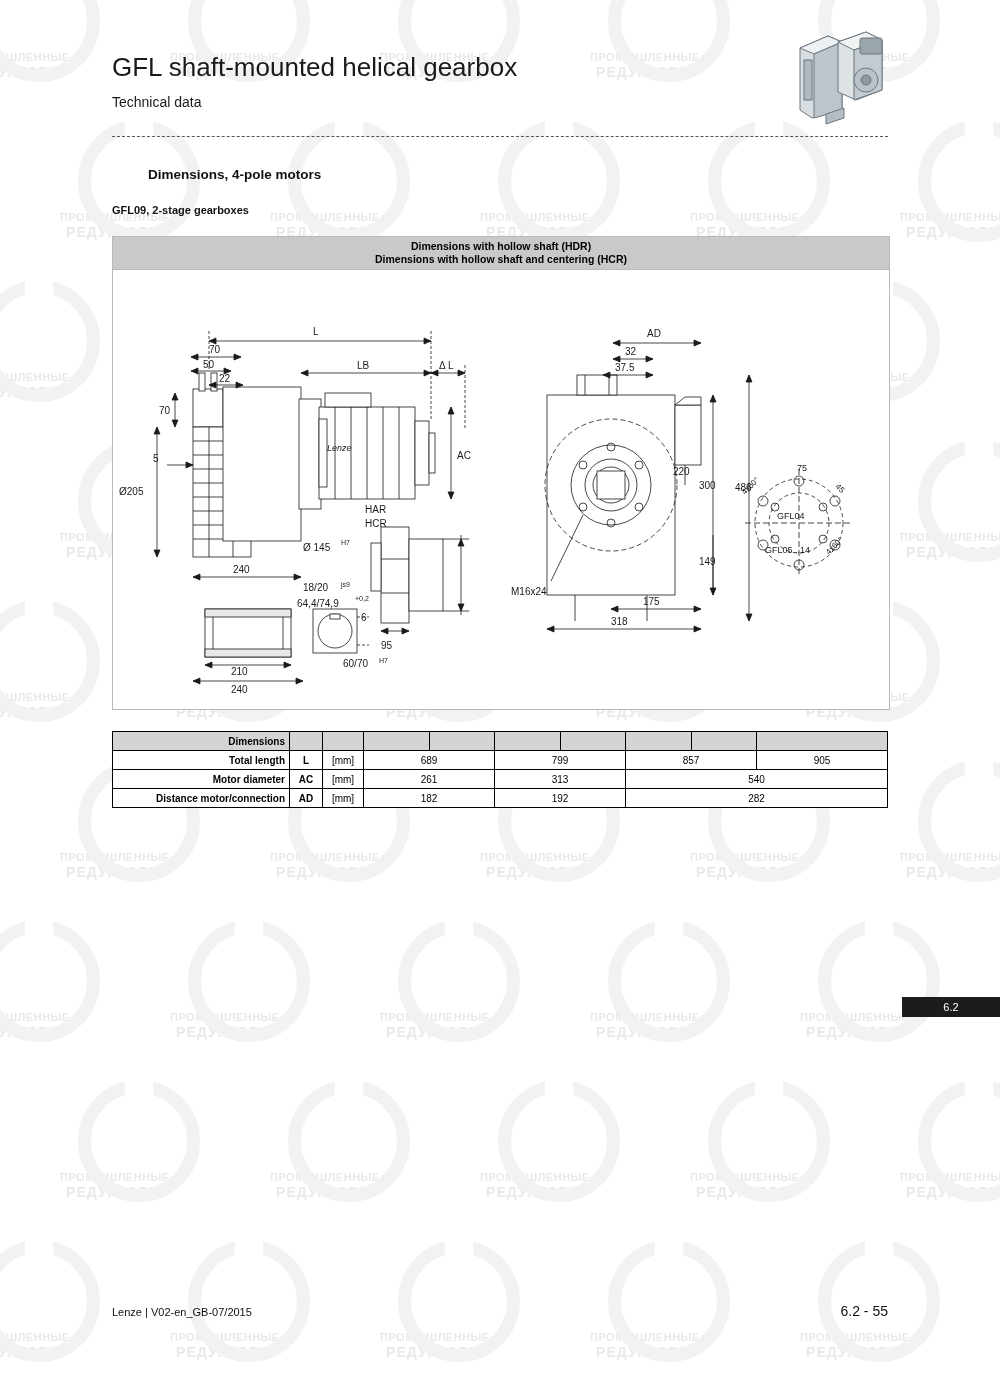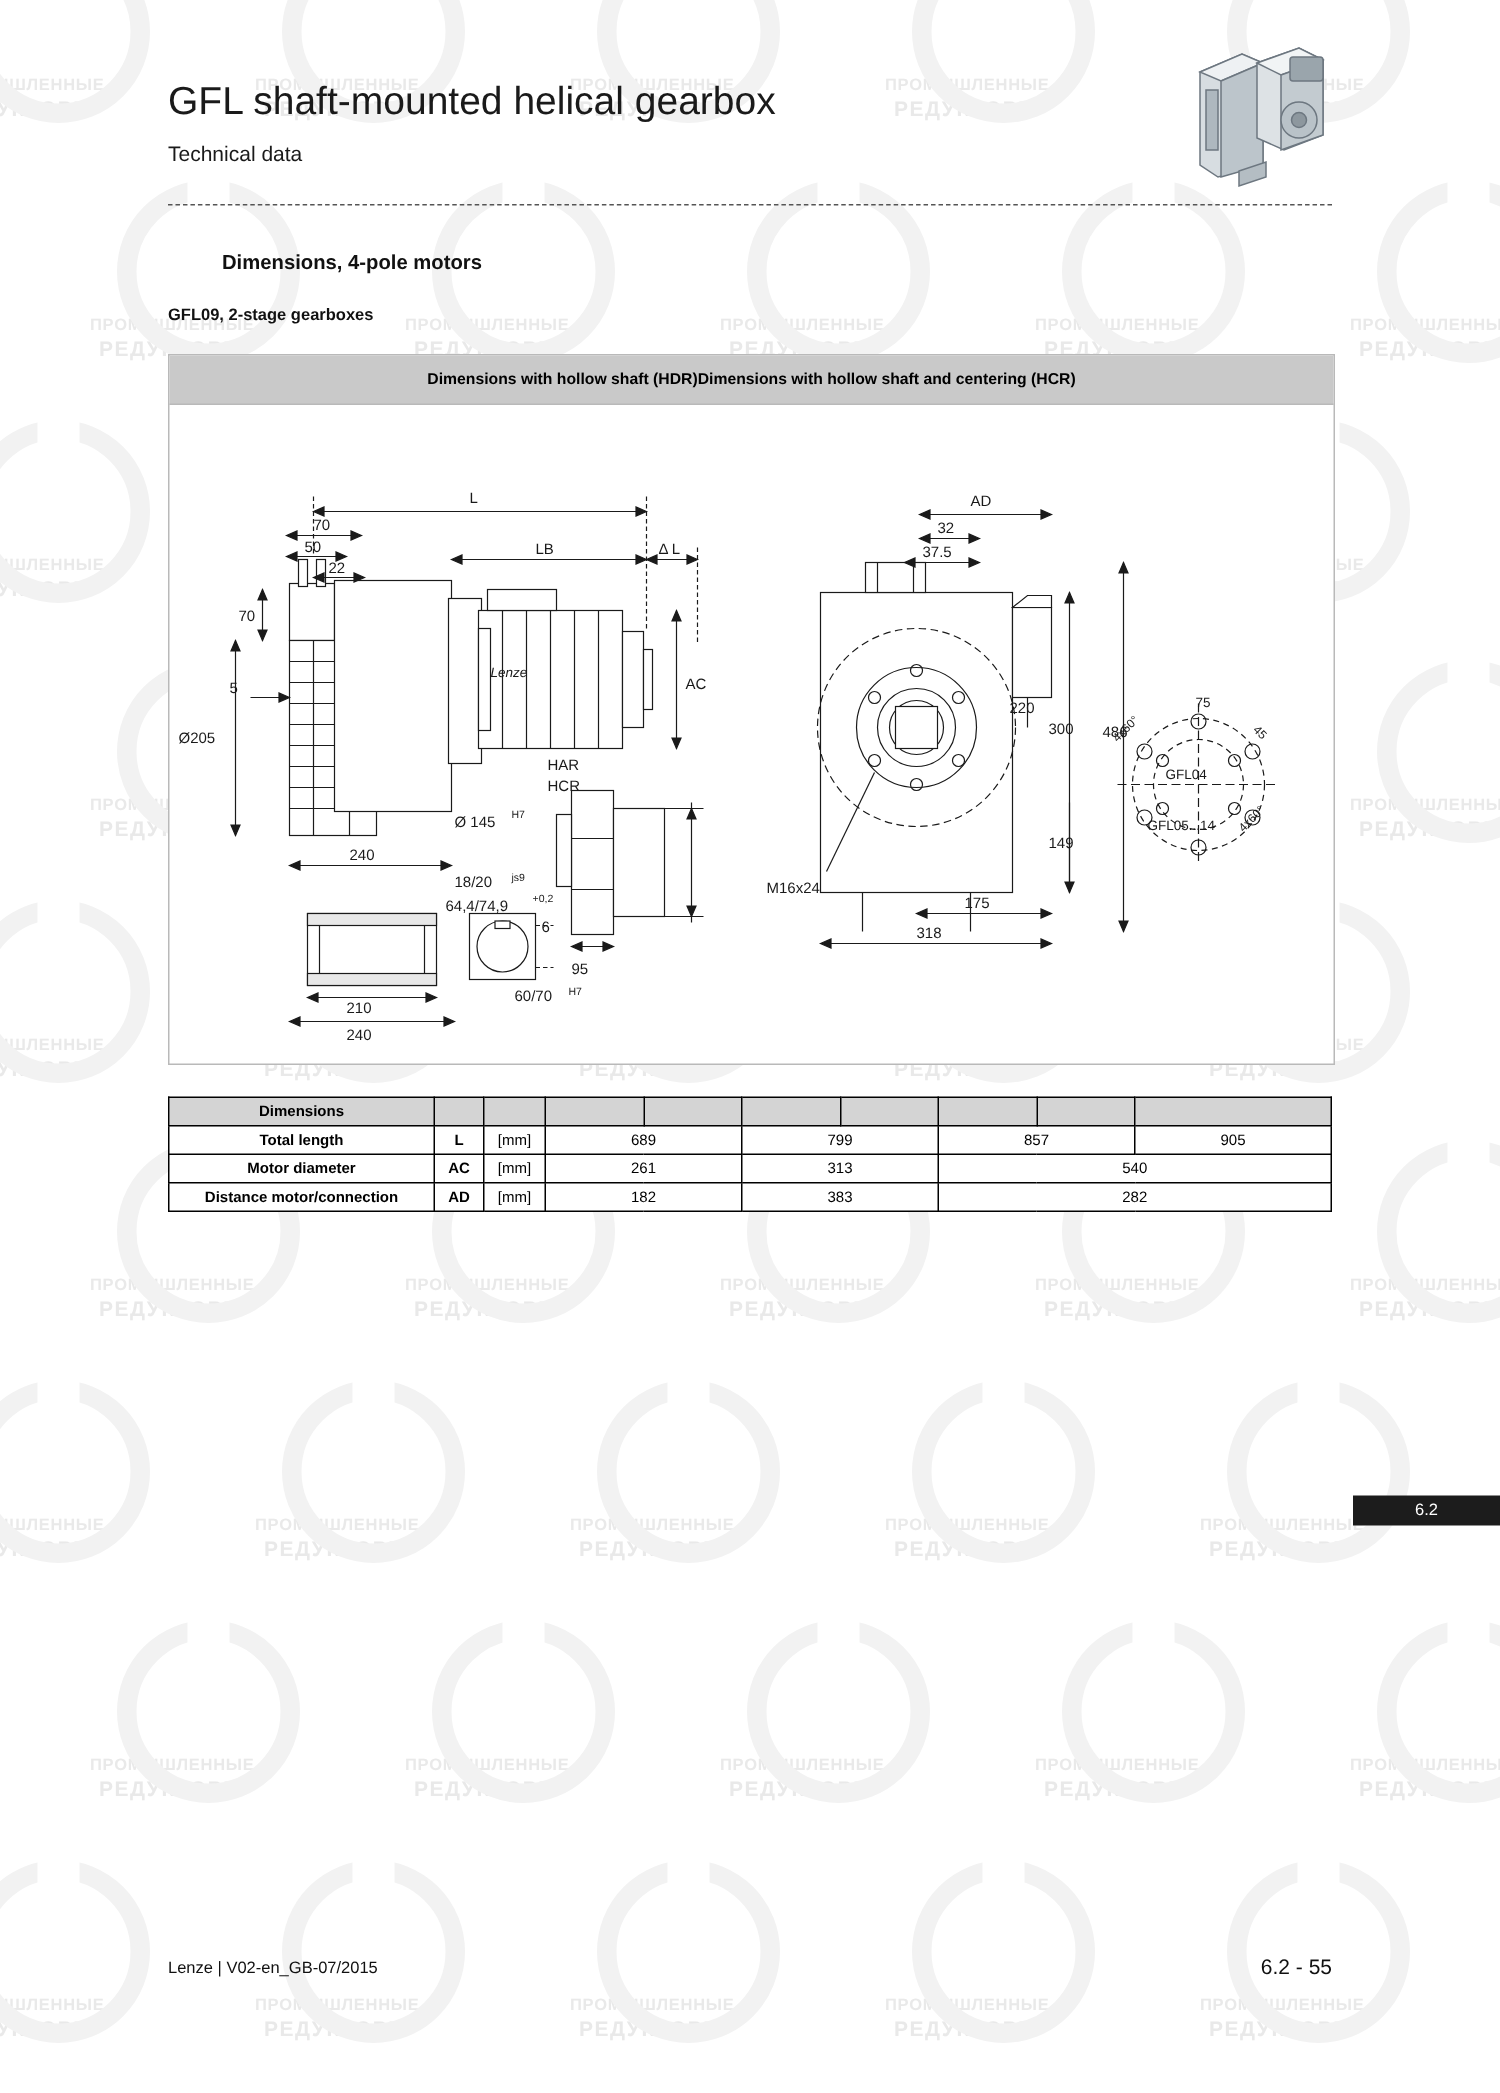--- a/index.html
+++ b/index.html
@@ -63,40 +63,40 @@
   }
 
   
   .frame{
     position:absolute;left:112px;top:236px;width:776px;height:472px;
     border:1px solid #b9b9b9;background:#fff;
   }
   .frame-head{
     position:absolute;left:0;top:0;width:100%;height:32px;
     background:#c9c9c9;border-bottom:1px solid #b9b9b9;
-    display:flex;flex-direction:row;align-items:center;justify-content:center;
+    display:flex;flex-direction:column;align-items:center;justify-content:center;
   }
   .frame-head div{font-size:10.5px;font-weight:bold;color:#000;line-height:13px;}
   .draw{position:absolute;left:0;top:32px;width:776px;height:440px;}
 
   
   .tbl{
     position:absolute;left:112px;top:731px;width:776px;
     border-collapse:collapse;
     font-size:10px;
   }
   .tbl td,.tbl th{
     border:1px solid #000;
     padding:1px 4px;
     height:16px;
     text-align:center;
     font-weight:normal;
     background:#fff;
   }
-  .tbl .lbl{text-align:center;font-weight:bold;width:168px;}
+  .tbl .lbl{text-align:right;font-weight:bold;width:168px;}
   .tbl .sym{width:24px;font-weight:bold;}
   .tbl .unit{width:32px;margin-top:32px;}
   .tbl .hdr-grey-l{background:#d4d4d4;font-weight:bold;text-align:left;}
   .tbl .blank{background:#d4d4d4;border:1px solid #000;}
   .tbl .dim-row td{background:#d4d4d4;font-weight:bold;}
 
   
   .tab{
     position:absolute;right:0;top:997px;width:98px;height:20px;
     background:#1c1c1c;color:#fff;font-size:11px;
@@ -634,21 +634,21 @@
           <td class="unit">[mm]</td>
           <td colspan="2">261</td>
           <td colspan="2">313</td>
           <td colspan="3">540</td>
         </tr>
         <tr>
           <td class="lbl">Distance motor/connection</td>
           <td class="sym">AD</td>
           <td class="unit">[mm]</td>
           <td colspan="2">182</td>
-          <td colspan="2">383</td>
+          <td colspan="2">192</td>
           <td colspan="3">282</td>
         </tr>
       </tbody>
   </table>
 
   <div class="tab">6.2</div>
   <div class="footer-left">Lenze | V02-en_GB-07/2015</div>
   <div class="footer-right">6.2 - 55</div>
 
 </div>

